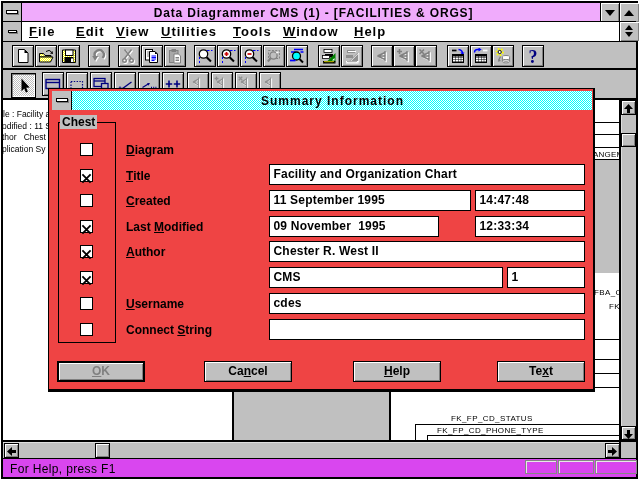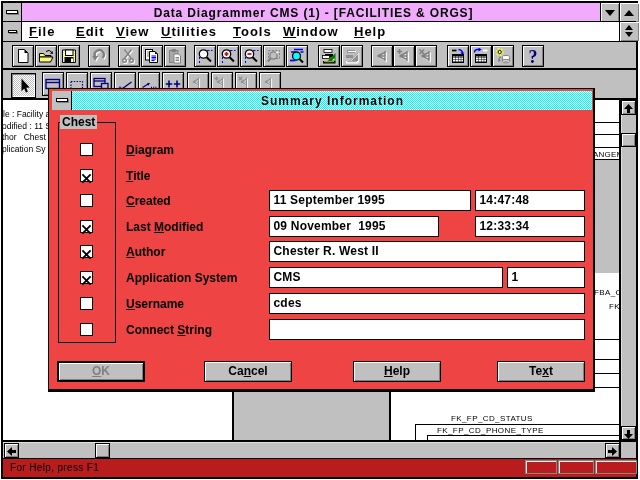--- a/index.html
+++ b/index.html
@@ -14,21 +14,21 @@
 .tbar{left:3px;top:42px;width:633px;height:26px;background:#c0c0c0}
 .tbar2{left:3px;top:70px;width:633px;height:28px;background:#c0c0c0}
 .tb{position:absolute;top:3px;width:22px;height:22px;background:#c0c0c0;border:1px solid #000;box-shadow:inset 1px 1px 0 #fff,inset -1px -1px 0 #808080}
 .tb svg{position:absolute;left:2px;top:2px}
 .tb2{position:absolute;top:2px;width:22px;height:24px;background:#c0c0c0;border:1px solid #000;box-shadow:inset 1px 1px 0 #fff,inset -1px -1px 0 #808080}
 .hline{background:#000}
 .canvas{left:3px;top:100px;width:616px;height:340px;background:#fff;overflow:hidden}
 .vscroll{left:621px;top:100px;width:15px;height:340px;background:#c0c0c0;box-shadow:inset 1px 0 0 #dedede}
 .hscroll{left:3px;top:442px;width:616px;height:16px;background:#c0c0c0;box-shadow:inset 0 1px 0 #dedede}
 .sbtn{position:absolute;background:#c0c0c0;border:1px solid #000;box-shadow:inset 1px 1px 0 #fff,inset -1px -1px 0 #808080}
-.status{left:3px;top:459px;width:633px;height:18px;background:#b91c1c;font-size:10px;color:#000}
+.status{left:3px;top:459px;width:633px;height:18px;background:#d946ef;font-size:12px;color:#000}
 .pane{position:absolute;top:1px;height:14px;border:1px solid #868686;box-shadow:1px 1px 0 #e8e8e8 inset}
 .dlg{left:48px;top:88px;width:547px;height:304px;background:#ef4444;border:1px solid #000;border-right:2px solid #000;border-bottom:3px solid #000}
 .dtitle{position:absolute;left:3px;top:2px;width:540px;height:19px;background:repeating-conic-gradient(#00ffff 0% 25%,#ffffff 0% 50%) 0 0/2px 2px}
 .dsys{position:absolute;left:0;top:0;width:20px;height:19px;background:#c0c0c0;border-right:1px solid #000}
 .fld{position:absolute;background:#fff;border:1px solid #000;font-weight:bold;font-size:12px;letter-spacing:0.2px;line-height:19px;padding-left:3.5px;color:#000;white-space:pre}
 .cb{position:absolute;left:31px;width:13px;height:13px;background:#fff;border:1px solid #000}
 .lbl{position:absolute;left:77px;font-weight:bold;font-size:12px;color:#000;white-space:pre}
 .btn{position:absolute;top:272px;width:88px;height:21px;background:#c0c0c0;border:1px solid #000;box-shadow:inset 1px 1px 0 #fff,inset -1px -1px 0 #808080;font-weight:bold;font-size:12px;text-align:center;line-height:19px;color:#000}
 .dith{background:repeating-conic-gradient(#ffffff 0% 25%,#c0c0c0 0% 50%) 0 0/2px 2px}
 u{text-underline-offset:1px}
@@ -465,24 +465,24 @@
         <path d="M1.4 1.4 L9.6 9.6 M9.6 1.4 L1.4 9.6" stroke="#000" stroke-width="1.8"></path>
       </svg></div>
   <div class="cb" style="top:208px"></div>
   <div class="cb" style="top:234px"></div>
 
   <div class="lbl" style="top:54px"><u>D</u>iagram</div>
   <div class="lbl" style="top:80px"><u>T</u>itle</div>
   <div class="lbl" style="top:105px"><u>C</u>reated</div>
   <div class="lbl" style="top:131px">Last <u>M</u>odified</div>
   <div class="lbl" style="top:156px"><u>A</u>uthor</div>
-  <div class="lbl" style="top:182px">Application System</div>
   <div class="lbl" style="top:208px"><u>U</u>sername</div>
   <div class="lbl" style="top:234px">Connect <u>S</u>tring</div>
 
+  <div class="fld" style="left:220px;top:75px;width:316px;height:21px">Facility and Organization Chart</div>
   <div class="fld" style="left:220px;top:101px;width:202px;height:21px">11 September 1995</div>
   <div class="fld" style="left:426px;top:101px;width:110px;height:21px">14:47:48</div>
   <div class="fld" style="left:220px;top:127px;width:170px;height:21px">09 November  1995</div>
   <div class="fld" style="left:426px;top:127px;width:110px;height:21px">12:33:34</div>
   <div class="fld" style="left:220px;top:152px;width:316px;height:21px">Chester R. West II</div>
   <div class="fld" style="left:220px;top:178px;width:234px;height:21px">CMS</div>
   <div class="fld" style="left:458px;top:178px;width:78px;height:21px">1</div>
   <div class="fld" style="left:220px;top:204px;width:316px;height:21px">cdes</div>
   <div class="fld" style="left:220px;top:230px;width:316px;height:21px"></div>
 

